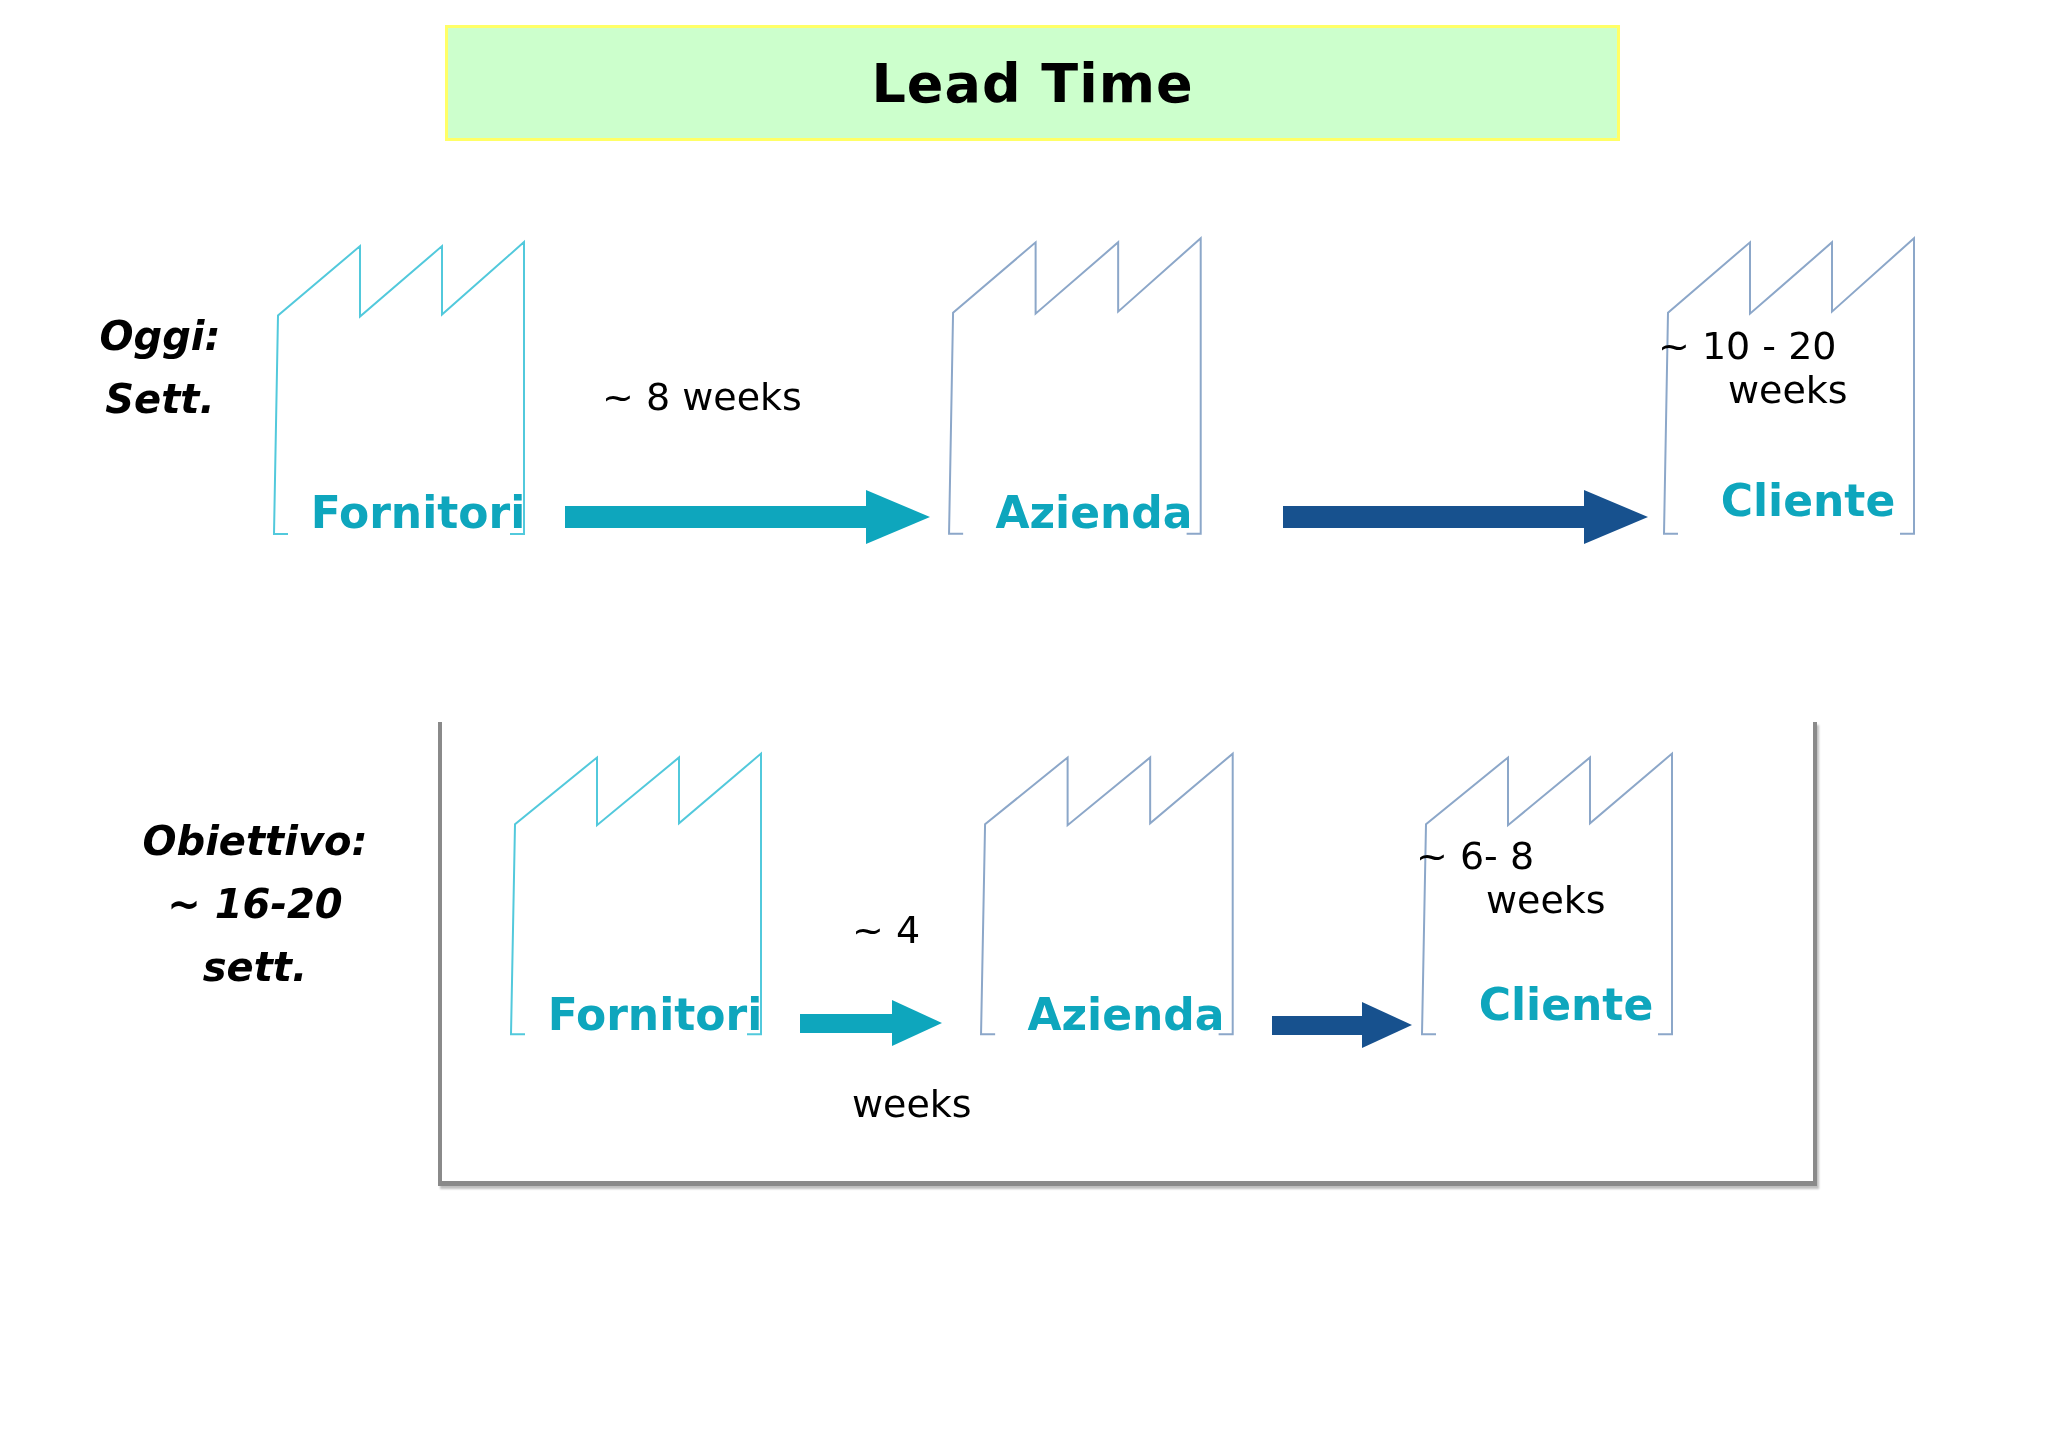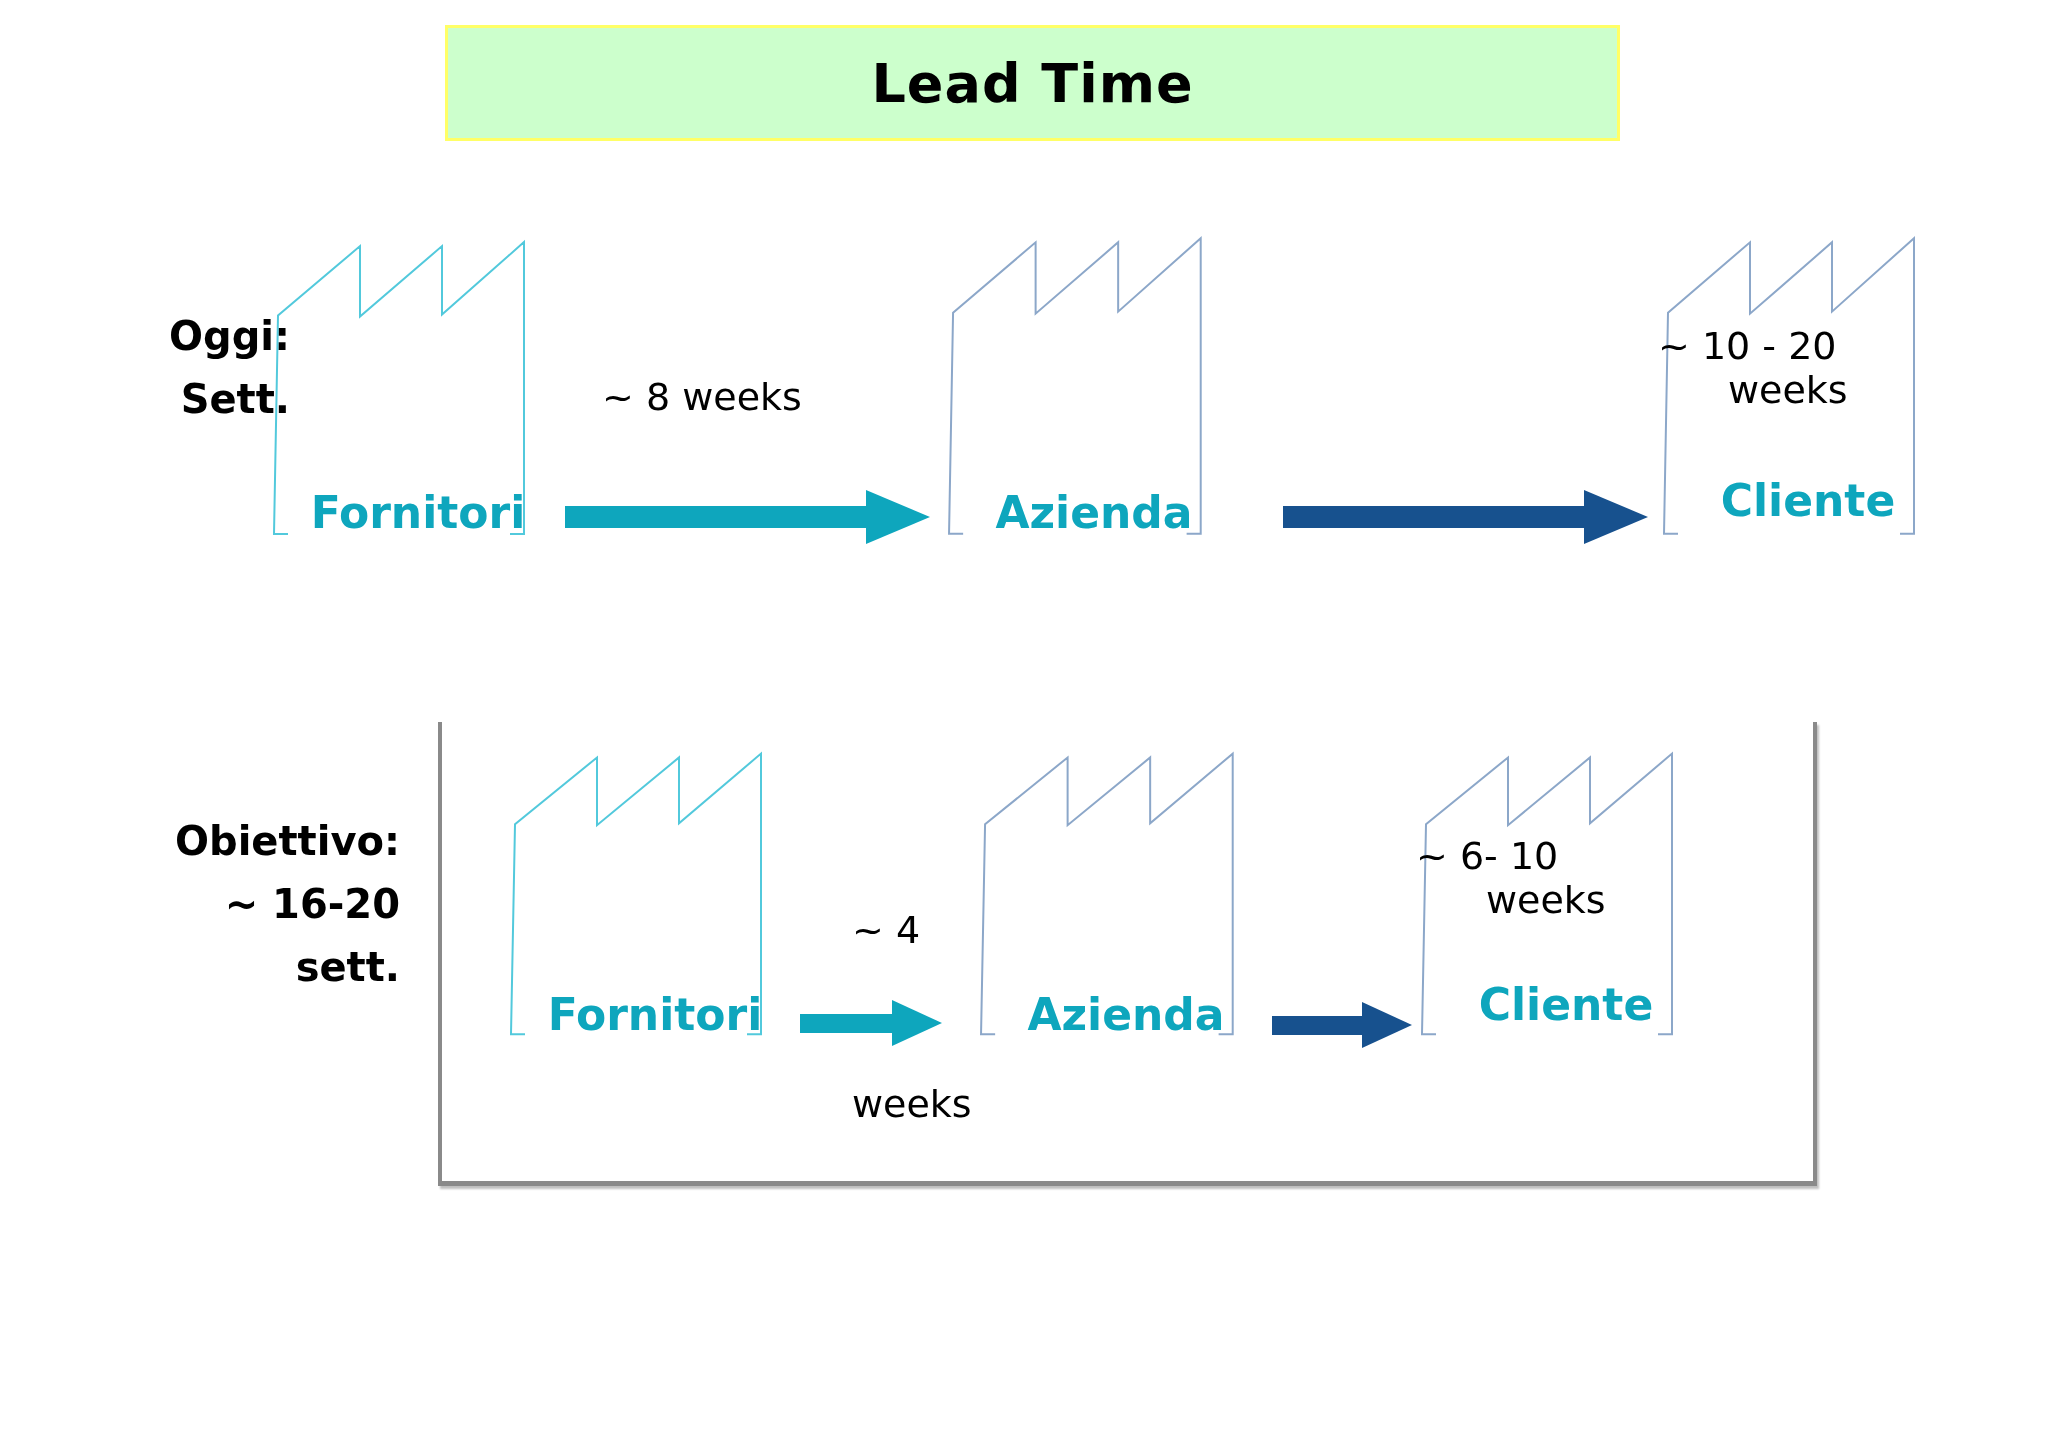--- a/index.html
+++ b/index.html
@@ -11,21 +11,21 @@
 
   
   .title-box{
     left:445px;top:25px;width:1175px;height:116px;
     background:var(--title-bg);border:3px solid var(--title-border);
     display:flex;align-items:center;justify-content:center;box-sizing:border-box;
   }
   .title-box span{font-size:54px;font-weight:bold;letter-spacing:1px;}
 
   
-  .side-label{font-size:40px;font-weight:bold;text-align:right;line-height:63px;}
+  .side-label{font-size:40px;font-weight:bold;text-align:center;line-height:63px;font-style:italic;}
   .side-label div{white-space:nowrap;}
 
   
   .factory{position:absolute;}
   .factory svg{position:absolute;left:0;top:0;width:100%;height:100%;}
   .factory polyline{fill:none;stroke-width:2px;vector-effect:non-scaling-stroke;}
   .factory.cyan polyline{stroke:var(--factory-cyan);}
   .factory.blue polyline{stroke:var(--factory-blue);}
   .factory-name{
     position:absolute;left:0;right:0;bottom:0;text-align:center;
@@ -144,19 +144,19 @@
   <div class="arrow navy small" style="left:1272px;top:1002px;width:140px;height:46px;">
     <div class="shaft"></div>
     <div class="head"></div>
   </div>
 
   <div class="factory blue" style="left:1416px;top:742px;width:300px;height:300px;">
     <svg viewBox="0 0 300 310" preserveAspectRatio="none">
       <polyline points="20,302 6,302 10,85 92,16 92,86 174,16 174,84 256,12 256,302 242,302"></polyline>
     </svg>
     <div class="inner-duration" style="top:92px;">
-      <span>~ 6- 10</span>
+      <span>~ 6- 8</span>
       <span class="line2">weeks</span>
     </div>
     <div class="factory-name" style="bottom:12px;">Cliente</div>
   </div>
 
 </div>
 
 </body></html>

